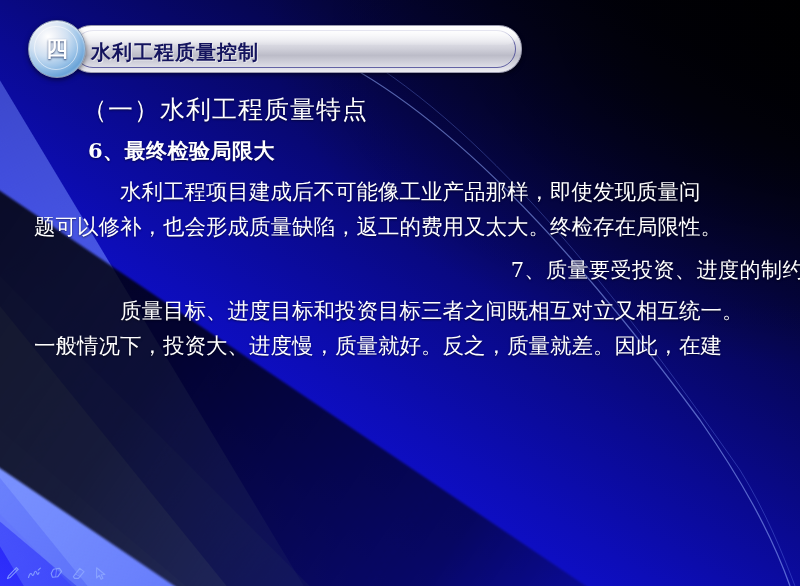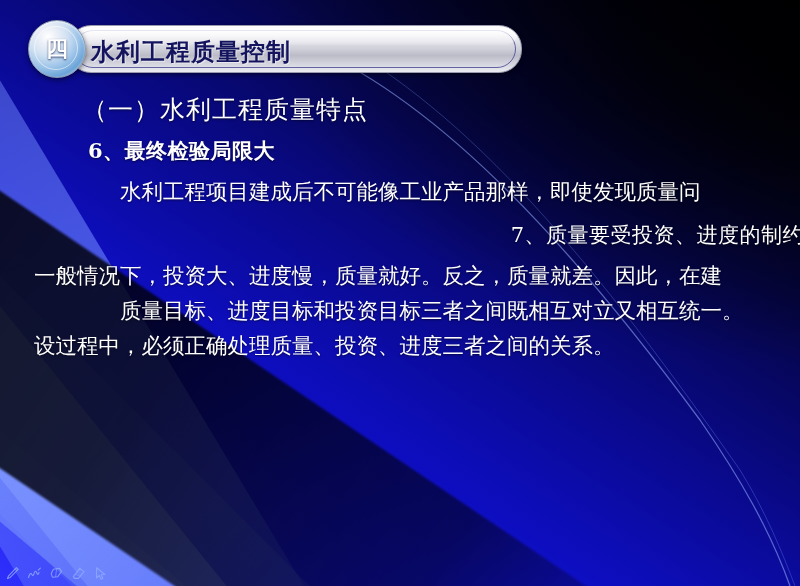--- a/index.html
+++ b/index.html
@@ -126,21 +126,21 @@
     border-radius:19px;
     box-sizing:border-box;
     opacity:.75;
   }
   .title-text{
     position:absolute;
     left:22px;top:0;height:52px;
     display:flex;align-items:center;
     font-family:"DejaVu Sans","Liberation Sans",sans-serif;
     font-weight:bold;
-    font-size:24px;
+    font-size:20px;
     letter-spacing:1px;
     color:#14145e;
     text-shadow:1px 1px 0 rgba(255,255,255,.55);
     z-index:3;
   }
   .badge{
     position:absolute;
     left:28px;top:2px;
     width:56px;height:56px;
     border-radius:50%;
@@ -262,32 +262,32 @@
     <div class="t-line sec-head">（一）水利工程质量特点</div>
 
     <div class="gap-s"></div>
 
     <div class="t-line sub-head">6、最终检验局限大</div>
 
     <div class="gap-s"></div>
 
     <div>
       <div class="t-line para">　　　　水利工程项目建成后不可能像工业产品那样，即使发现质量问</div>
+      <div class="t-line para">题可以修补，也会形成质量缺陷，返工的费用又太大。终检存在局限性。</div>
     </div>
 
     <div class="gap-m"></div>
 
     <div class="t-line sub-head-b">7、质量要受投资、进度的制约</div>
 
     <div class="gap-s"></div>
 
     <div>
+      <div class="t-line para">　　　　质量目标、进度目标和投资目标三者之间既相互对立又相互统一。</div>
       <div class="t-line para">一般情况下，投资大、进度慢，质量就好。反之，质量就差。因此，在建</div>
-      <div class="t-line para">　　　　质量目标、进度目标和投资目标三者之间既相互对立又相互统一。</div>
-      <div class="t-line para">设过程中，必须正确处理质量、投资、进度三者之间的关系。</div>
     </div>
 
     <div class="gap-s"></div>
 
 
   </div>
 
   <div id="tools">
 
     <div class="tool" title="pen">

